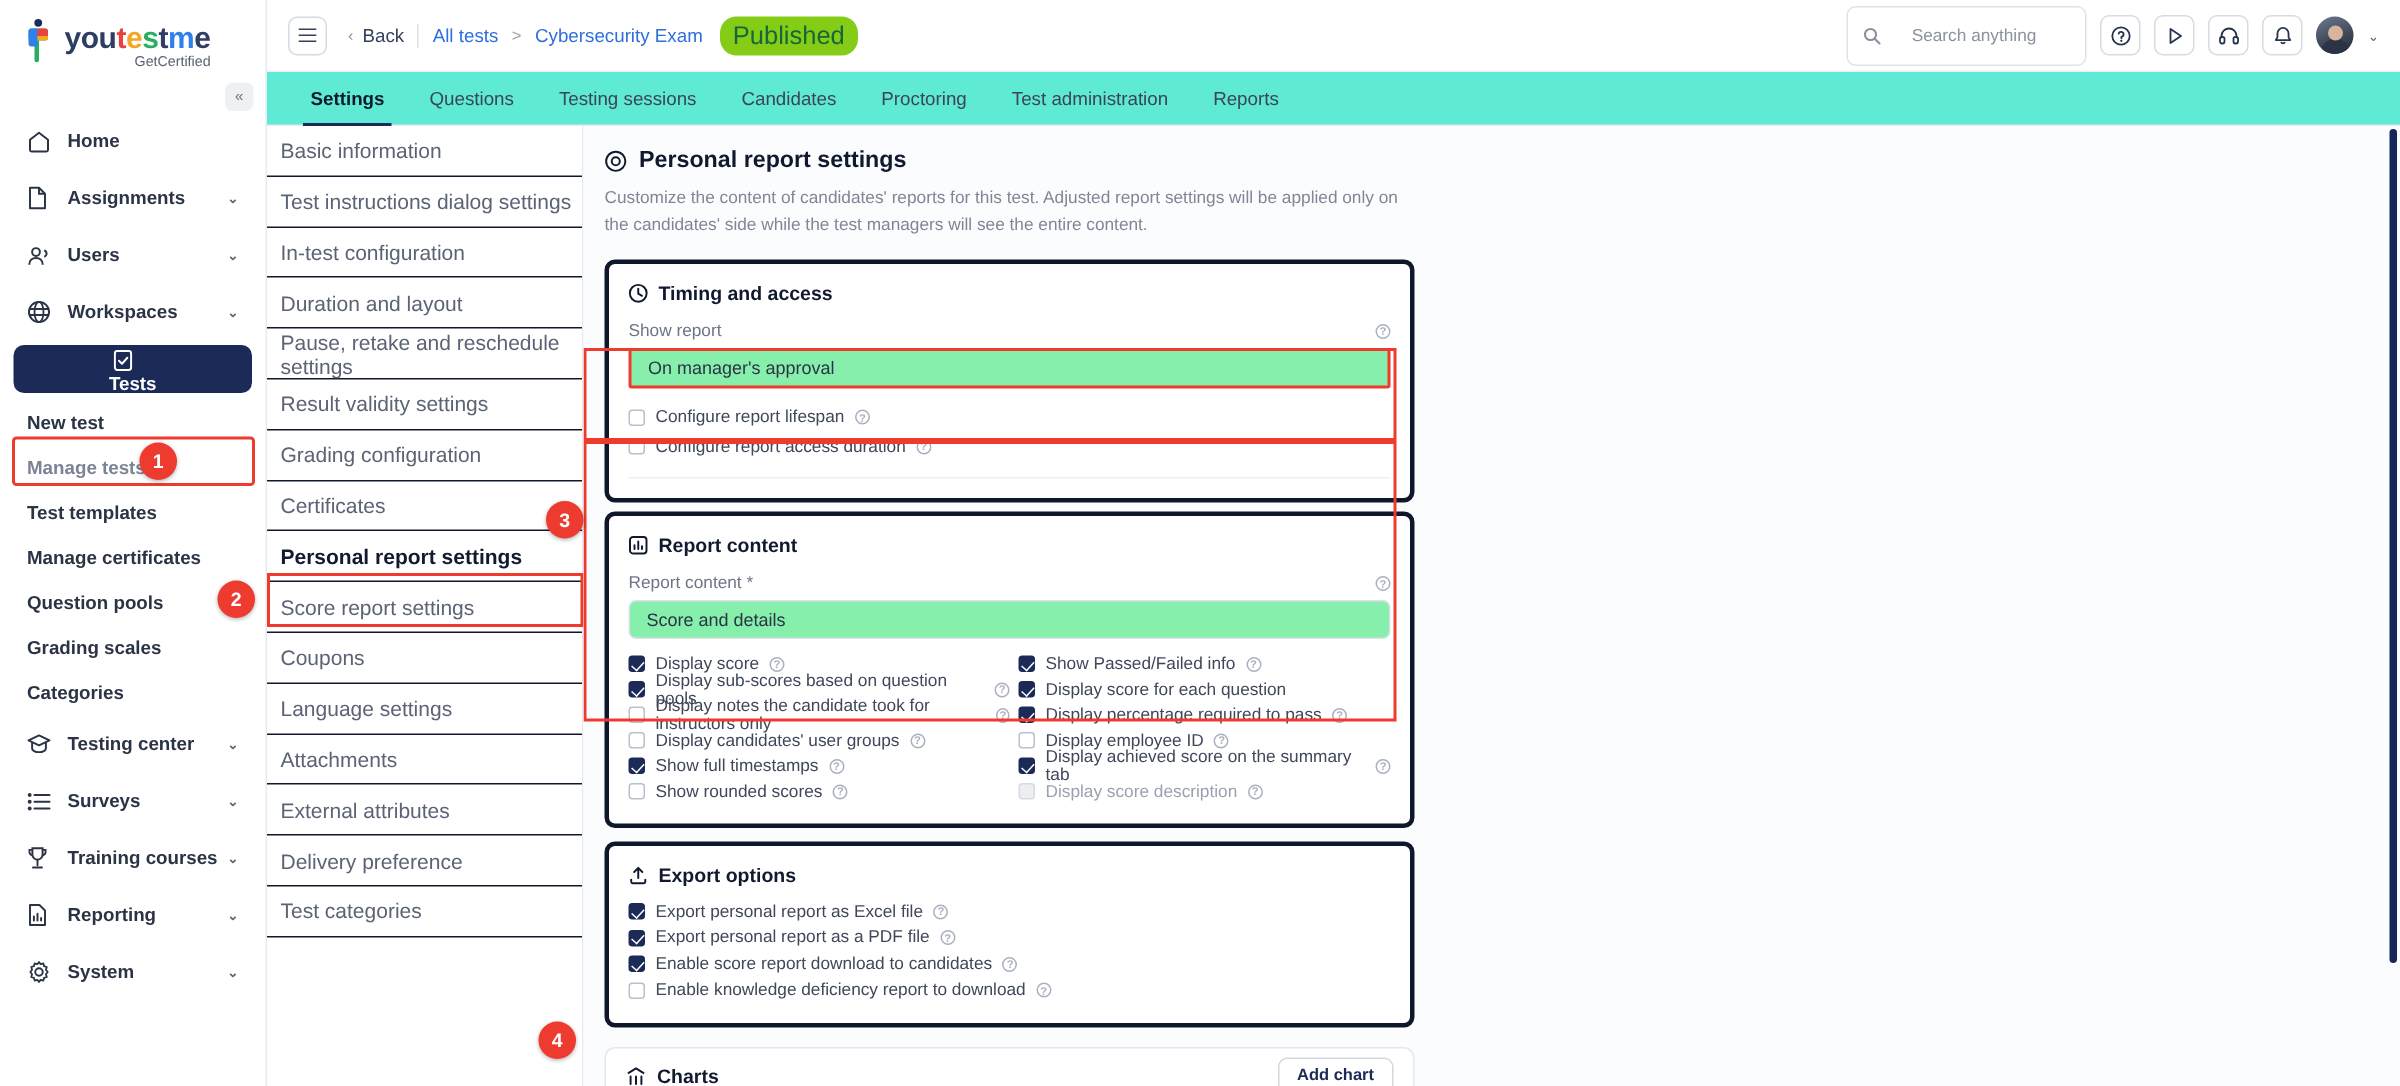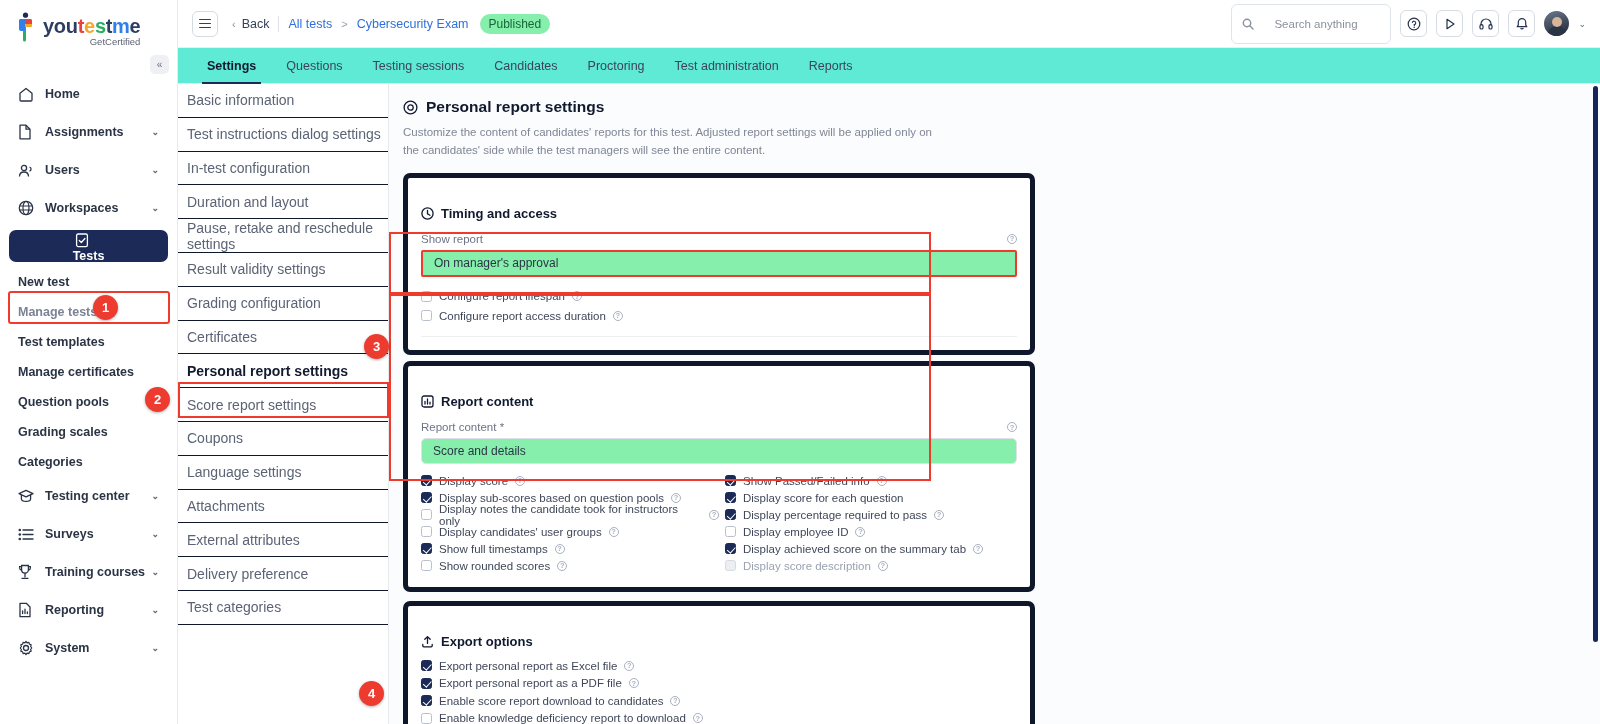--- a/index.html
+++ b/index.html
@@ -86,21 +86,21 @@
     gap: 2.5px; cursor: pointer; flex: 0 0 26px;
   }
   .hamburger span { display: block; width: 12px; height: 1.6px; background: #33405c; border-radius: 2px; }
   .crumbs { display: flex; align-items: center; margin-left: 14px; font-size: 12.5px; gap: 9px; }
   .crumb-back { display: flex; align-items: center; color: #33405c; cursor: pointer; gap: 6px; }
   .crumb-back .lt { font-size: 11px; color: #8a909e; }
   .crumb-sep-v { width: 1px; height: 16px; background: #dfe2e8; }
   .crumb-link { color: #2f6fdd; cursor: pointer; }
   .crumb-arrow { color: #9aa0ac; font-size: 11px; }
   .crumb-pill {
-    background: #86efac; color: #16663a; font-size: 12px;
+    background: #84cc16; color: #16663a; font-size: 17px;
     padding: 3px 9px; border-radius: 11px; margin-left: 2px;
   }
 
   .topbar-right { margin-left: auto; display: flex; align-items: center; gap: 9px; }
   .search {
     width: 160px; height: 40px; border: 1px solid #dfe3ea; border-radius: 6px;
     display: flex; align-items: center; padding: 0 10px; gap: 20px; background: #fff; cursor: text;
   }
   .search .ph { font-size: 11.5px; color: #8a919f; }
   .icon-btn {
@@ -151,22 +151,22 @@
     position: absolute; left: 0px; top: 298px; width: 211px; height: 36px;
     border: 2.5px solid #ef3b2d; pointer-events: none;
   }
 
   
   .content { flex: 1; position: relative; overflow: hidden; background: #fbfcfd; padding: 14px 0 0 14px; }
   .page-title { display: flex; align-items: center; gap: 8px; font-size: 15.5px; font-weight: 700; color: #10192e; }
   .page-desc { font-size: 11.5px; color: #7f8696; line-height: 1.55; margin-top: 8px; max-width: 530px; }
 
   .card {
-    background: #fff; border: 5px solid #0f172a; border-radius: 7px;
-    width: 632px; margin-top: 13px; padding: 28px 13px 13px 13px;
+    background: #fff; border: 3px solid #0f172a; border-radius: 7px;
+    width: 540px; margin-top: 13px; padding: 12px 13px 13px 13px;
   }
   .card-title { display: flex; align-items: center; gap: 7px; font-size: 13px; font-weight: 700; color: #10192e; }
   .field-label { font-size: 11.5px; color: #6d7486; margin-top: 12px; display: flex; align-items: center; }
   .field-label .q { margin-left: auto; }
   .input-box {
     height: 26px; border: 1px solid #dde1e8; border-radius: 5px;
     display: flex; align-items: center; padding: 0 11px; font-size: 12px; color: #2b3445;
     margin-top: 5px; background: #86efac; cursor: pointer;
   }
   .input-box.hl { border: 2.5px solid #ef3b2d; border-radius: 2px; height: 27px; }

